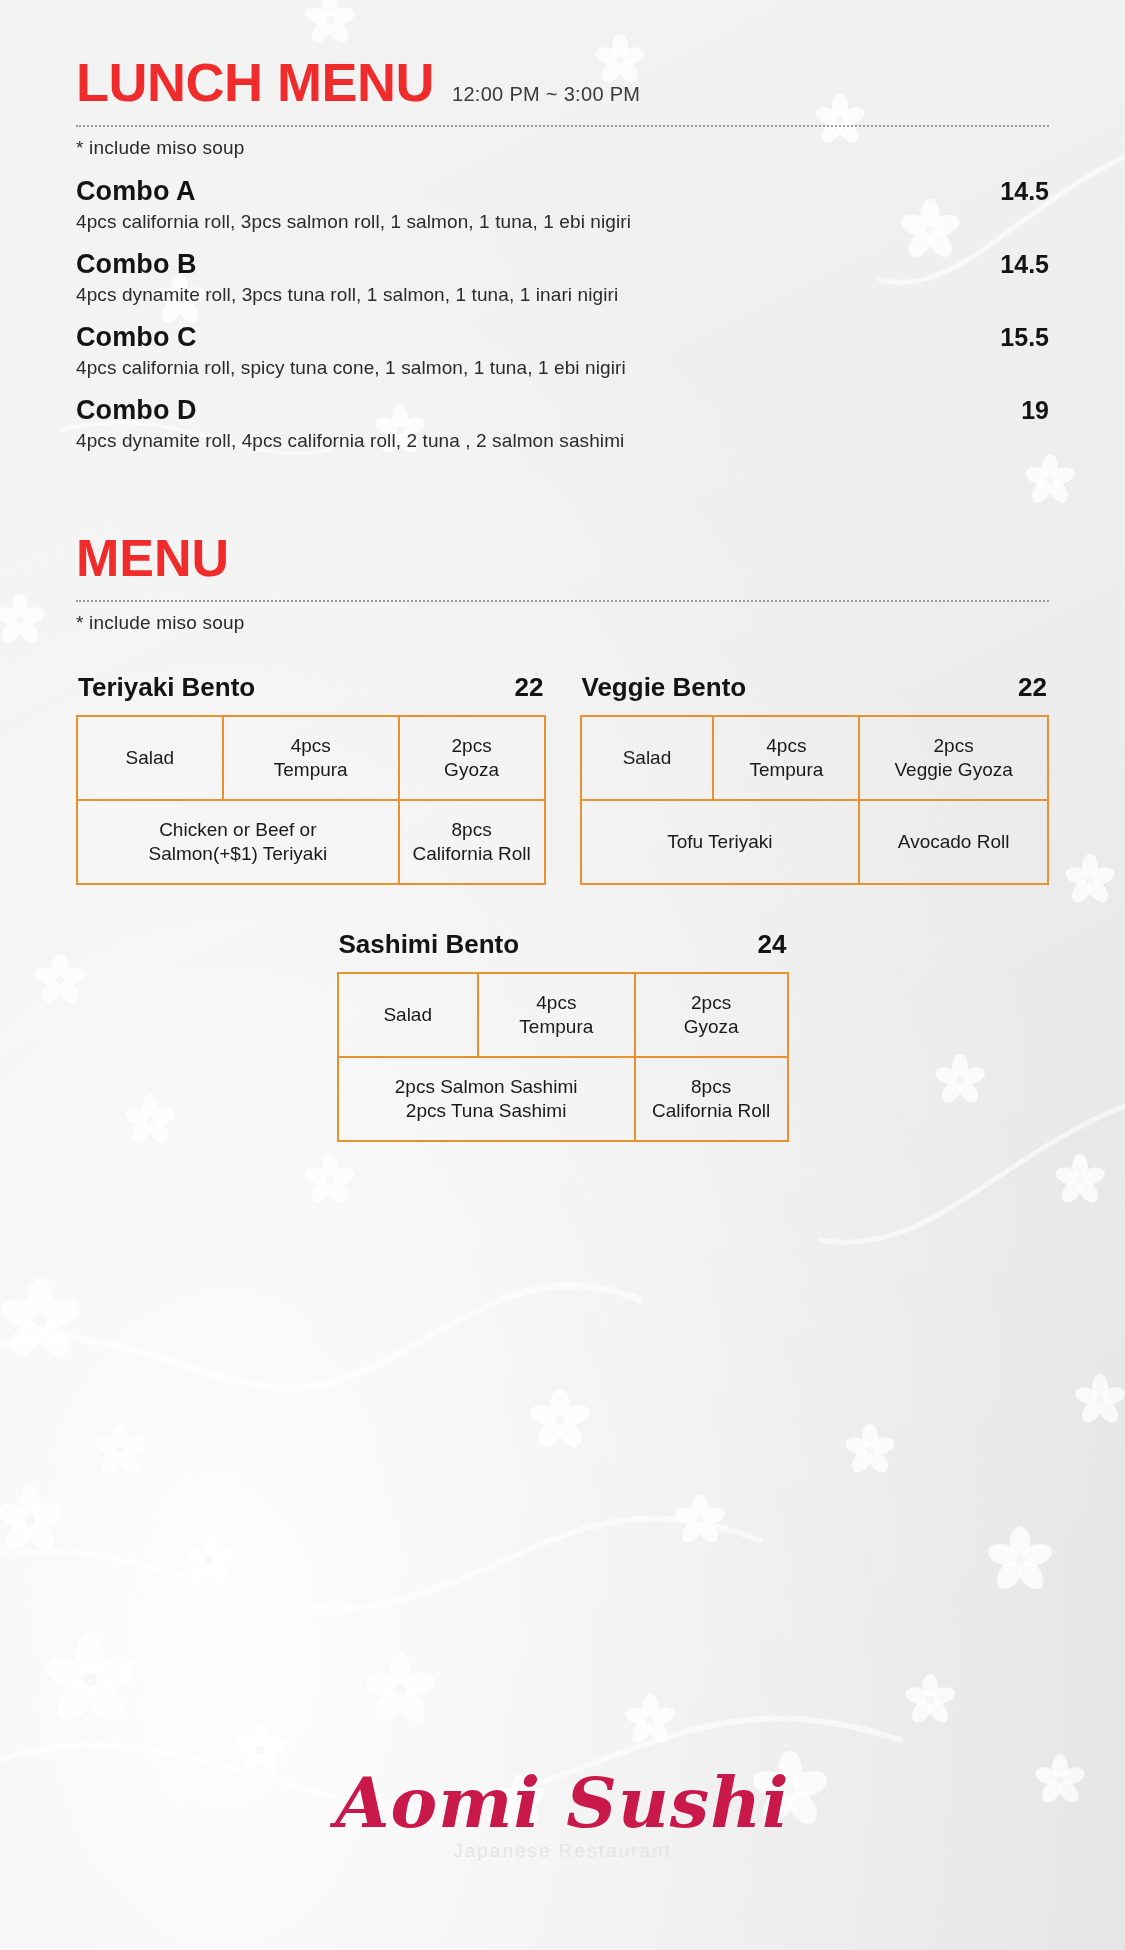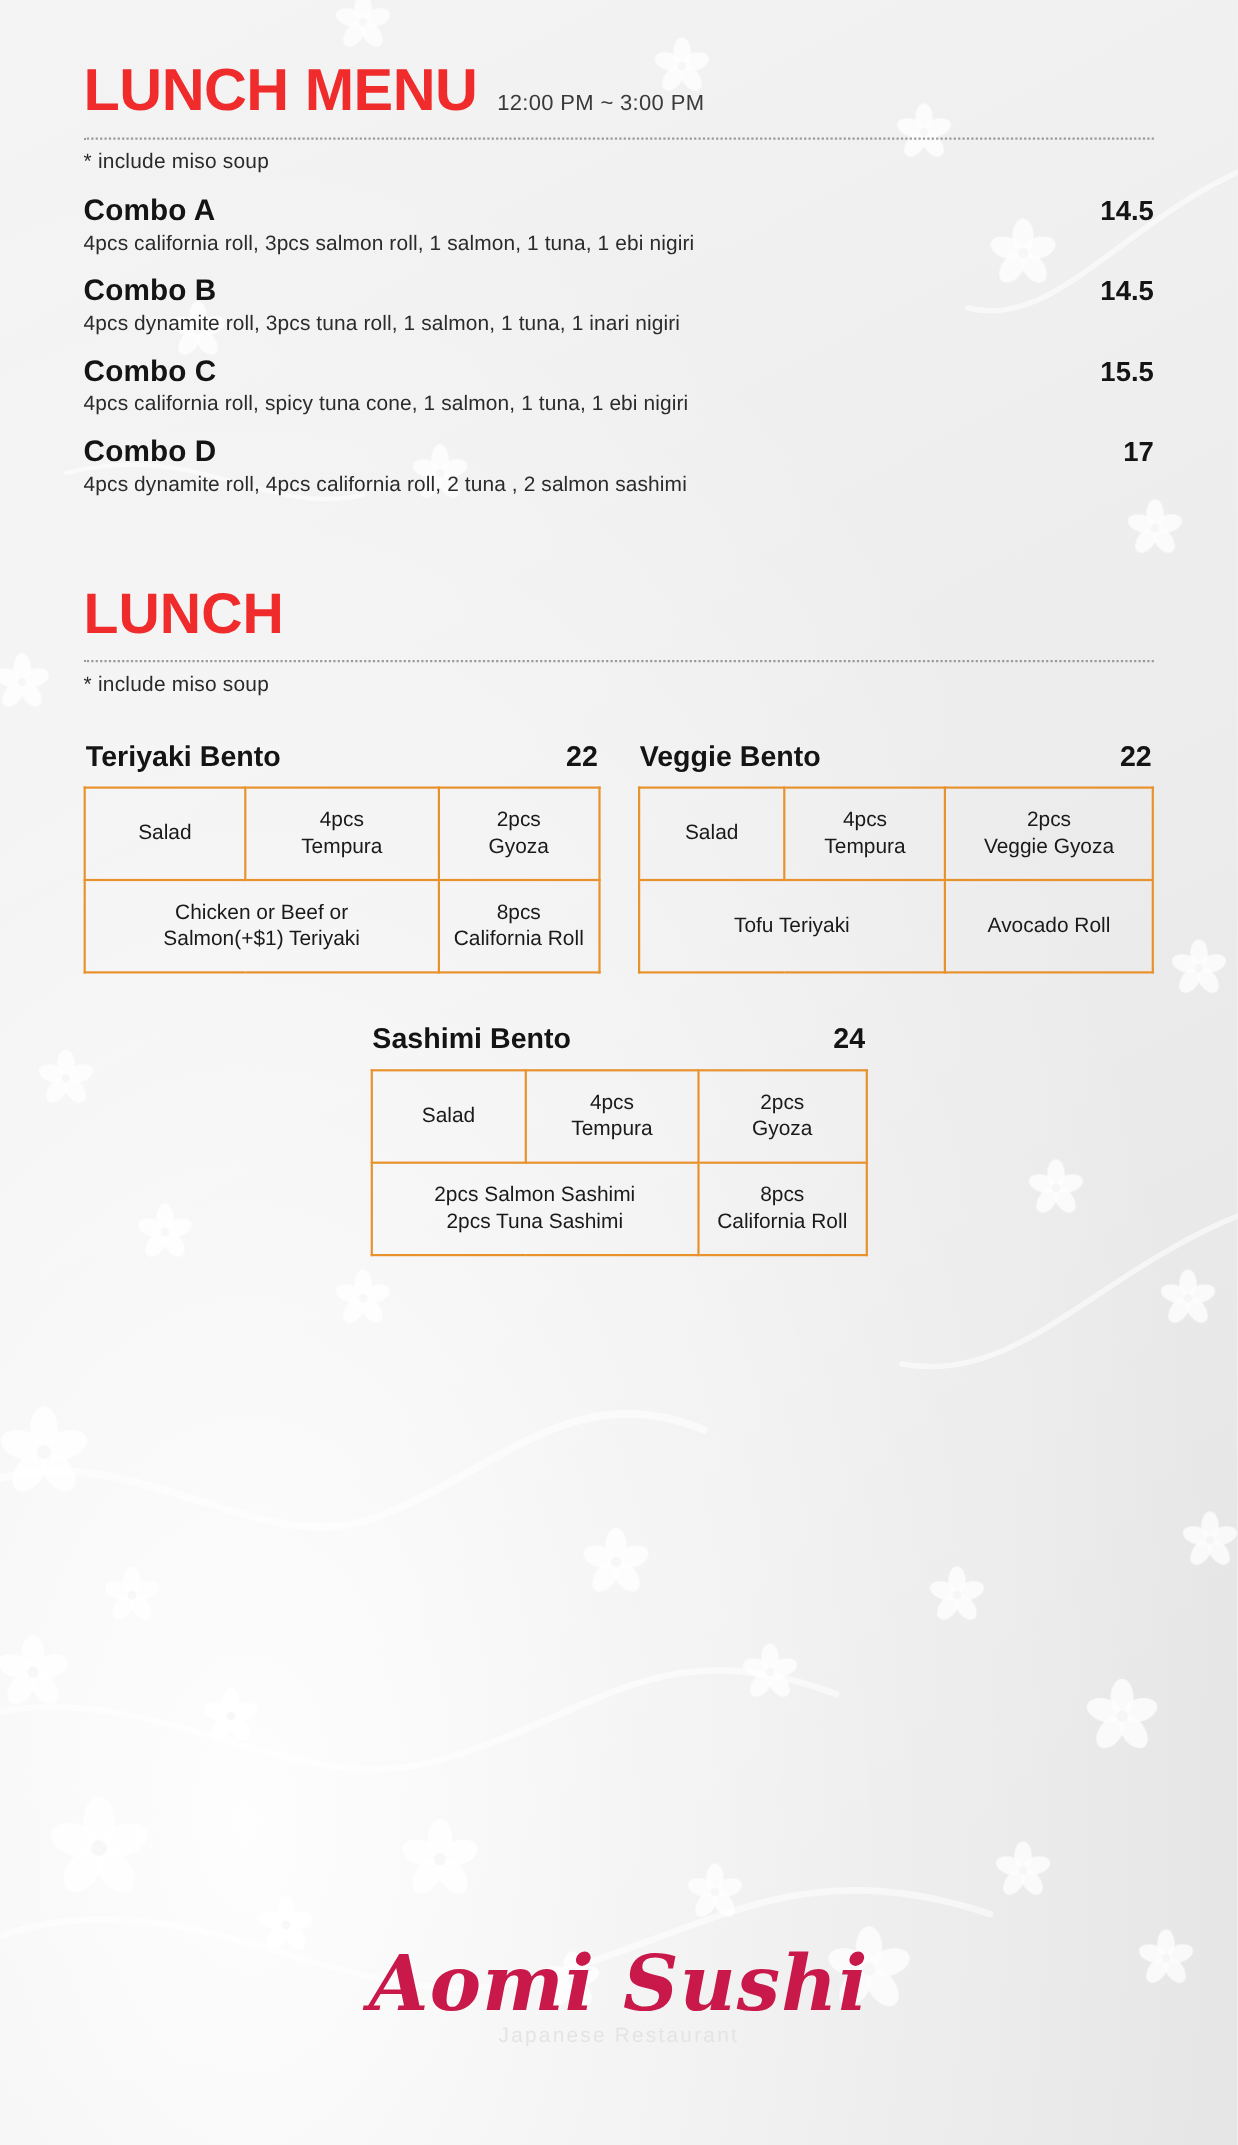--- a/index.html
+++ b/index.html
@@ -277,30 +277,30 @@
         <div class="combo-row">
           <div class="combo-name">Combo C</div>
           <div class="combo-price">15.5</div>
         </div>
         <div class="combo-desc">4pcs california roll, spicy tuna cone, 1 salmon, 1 tuna, 1 ebi nigiri</div>
       </div>
 
       <div class="combo-item">
         <div class="combo-row">
           <div class="combo-name">Combo D</div>
-          <div class="combo-price">17</div>
+          <div class="combo-price">19</div>
         </div>
         <div class="combo-desc">4pcs dynamite roll, 4pcs california roll, 2 tuna , 2 salmon sashimi</div>
       </div>
 
     </div>
   </div>
 
   <div class="bento-head-wrap">
-    <div class="bento-title">LUNCH</div>
+    <div class="bento-title">MENU</div>
     <div class="dotted-rule"></div>
     <div class="note">* include miso soup</div>
 
     <div class="bento-grid">
 
       <div class="bento-col">
         <div class="bento-card-head">
           <div class="bento-name">Teriyaki Bento</div>
           <div class="bento-price">22</div>
         </div>

